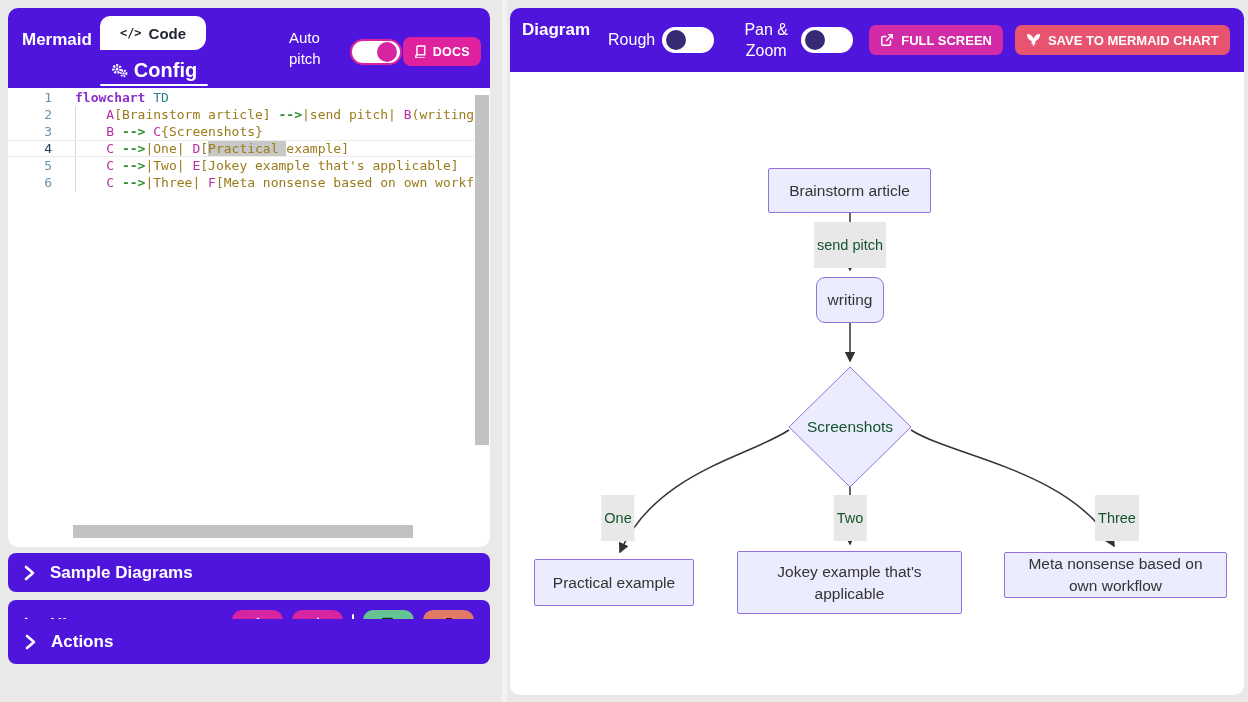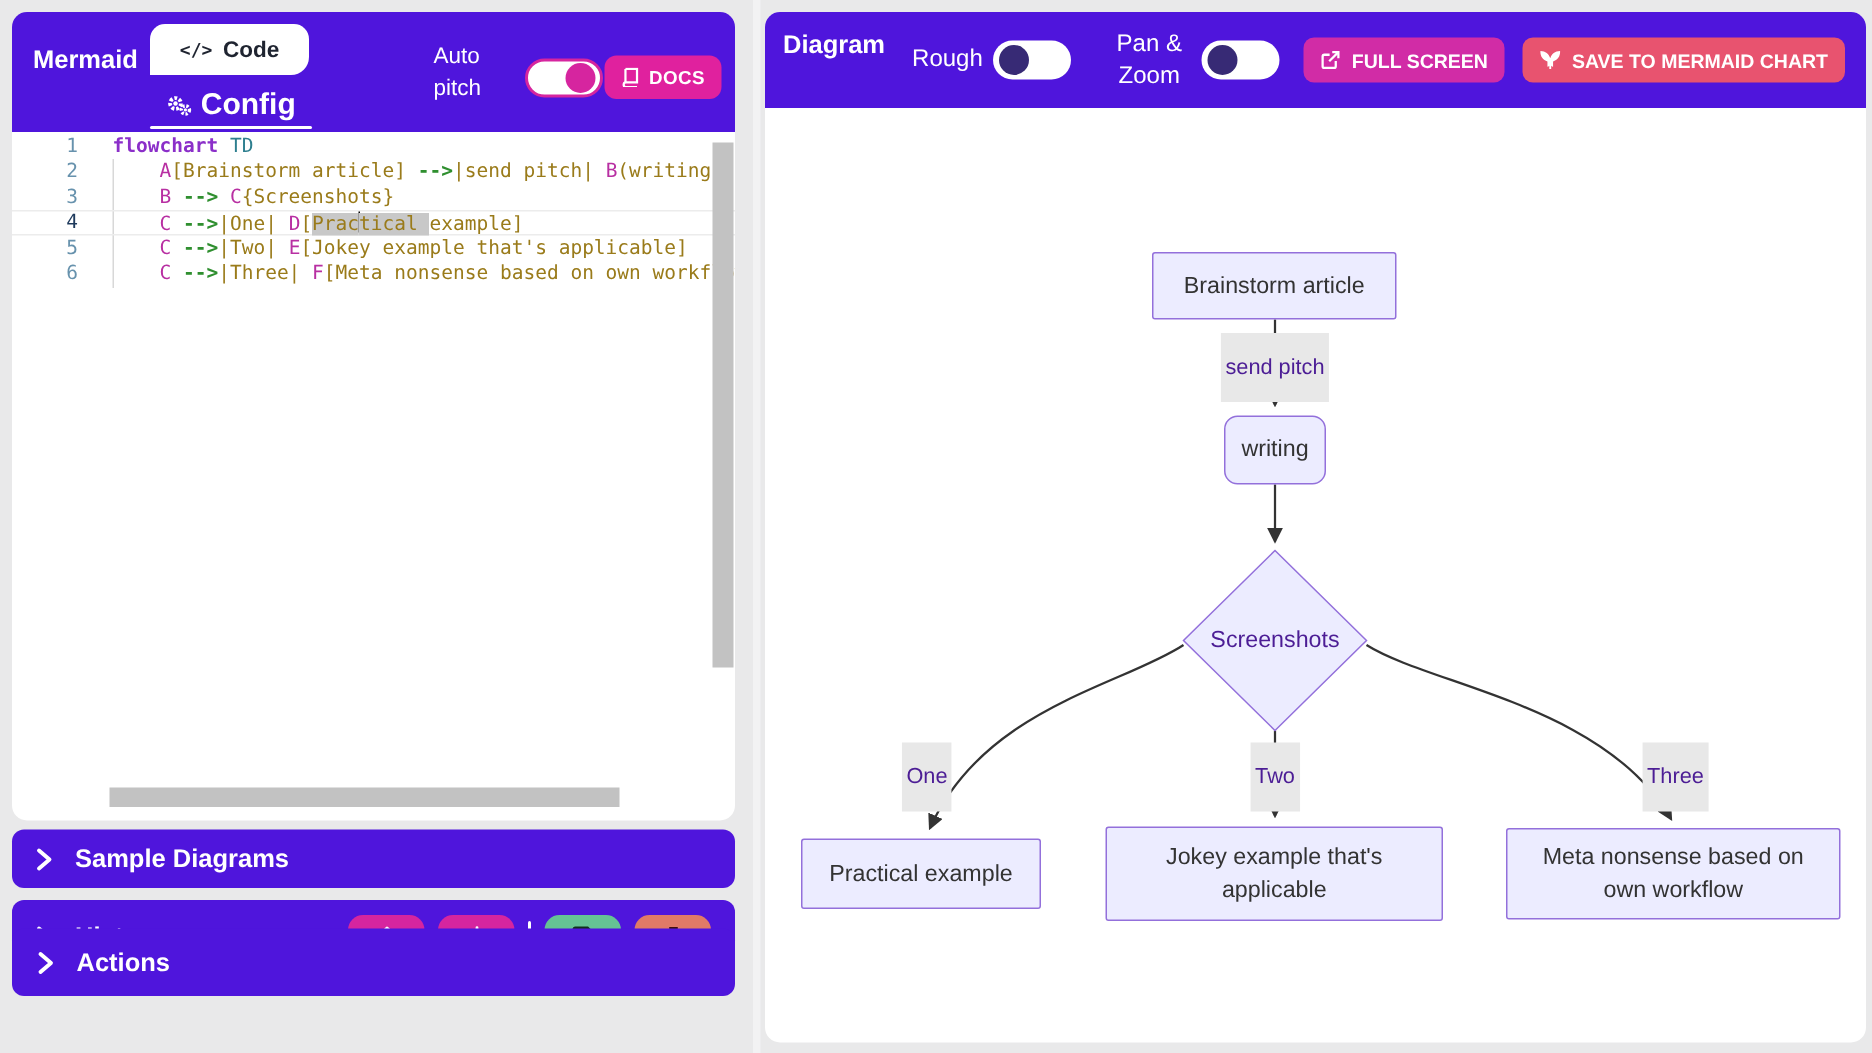--- a/index.html
+++ b/index.html
@@ -83,21 +83,21 @@
     font-weight:bold;font-size:13px;display:flex;align-items:center;gap:7px;padding:0 11px;
     font-family:"Liberation Sans",sans-serif;cursor:pointer;}
   
   .canvas{position:relative;width:734px;height:623px;}
   .canvas svg{position:absolute;left:0;top:0;}
   .dnode{position:absolute;background:#ECECFF;border:1px solid #9370DB;color:#333;
     display:flex;align-items:center;justify-content:center;text-align:center;
     font-size:15.5px;line-height:1.4;box-sizing:border-box;padding:2px 8px;}
   .dnode.rounded{border-radius:9px;}
   .dnode.rect{border-radius:2px;}
-  .dlabel{position:absolute;transform:translate(-50%,-50%);background:#e8e8e8;color:#4c1d95;
+  .dlabel{position:absolute;transform:translate(-50%,-50%);background:#e8e8e8;color:#14532d;
     font-size:14.5px;padding:15px 3px;white-space:nowrap;}
   .dlabel.plain{background:transparent;}
 </style>
 </head>
 <body>
 
 <div class="pane-left">
   <div class="lheader">
     <div class="brand">Mermaid</div>
     <div class="tabs">
@@ -264,19 +264,19 @@
         <path d="M279,358 C238,385 146,400 110,480" fill="none" stroke="#333" stroke-width="1.5" marker-end="url(#arrow)"></path>
         <path d="M340,415 L340,472" fill="none" stroke="#333" stroke-width="1.5" marker-end="url(#arrow)"></path>
         <path d="M401,358 C444,385 560,398 604,474" fill="none" stroke="#333" stroke-width="1.5" marker-end="url(#arrow)"></path>
         <polygon points="340,295 401,355 340,415 279,355" fill="#ECECFF" stroke="#9370DB"></polygon>
       </svg>
       <div class="dnode rect" style="left: 258px; top: 96px; width: 163px; height: 45px;">Brainstorm article</div>
       <div class="dnode rounded" style="left: 306px; top: 205px; width: 68px; height: 46px;">writing</div>
       <div class="dlabel plain" style="left: 340px; top: 355px; font-size: 15.5px;">Screenshots</div>
       <div class="dnode rect" style="left: 24px; top: 487px; width: 160px; height: 47px;">Practical example</div>
       <div class="dnode rect" style="left: 227px; top: 479px; width: 225px; height: 63px;">Jokey example that's applicable</div>
-      <div class="dnode rect" style="left: 494px; top: 480px; width: 223px; height: 61px;">Meta nonsense based on own workflow</div>
+      <div class="dnode rect" style="left: 494px; top: 480px; width: 223px; height: 46px;">Meta nonsense based on own workflow</div>
       <div class="dlabel" style="left: 340px; top: 173px;">send pitch</div>
       <div class="dlabel" style="left: 108px; top: 446px;">One</div>
       <div class="dlabel" style="left: 340px; top: 446px;">Two</div>
       <div class="dlabel" style="left: 607px; top: 446px;">Three</div>
     </div>
 </div>
 
 </body></html>

